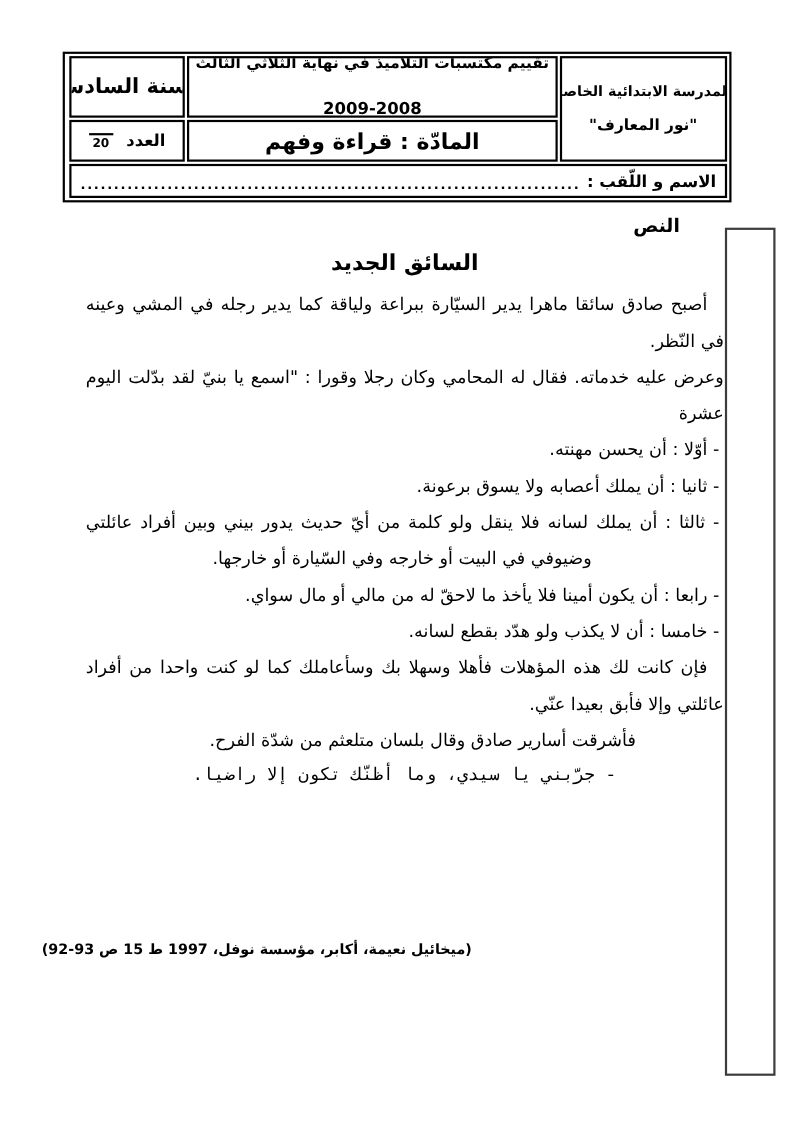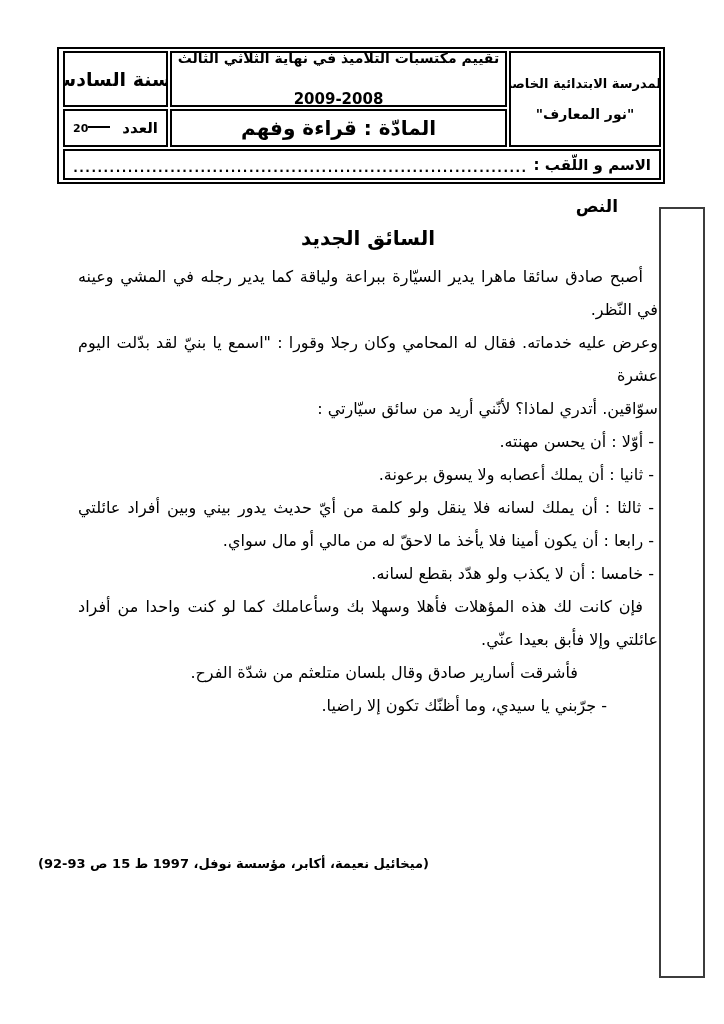--- a/index.html
+++ b/index.html
@@ -28,21 +28,21 @@
   }
   .cell-school { grid-row:1/3; gap:15px; }
   .school-l1 { font-size:13px; white-space:nowrap; }
   .school-l2 { font-size:14px; white-space:nowrap; }
   .cell-eval { line-height:21px;gap:20px; }
   .eval-l1 { font-size:14px; white-space:nowrap; }
   .eval-l2 { font-size:15px; }
   .cell-subject { font-size:20px; white-space:nowrap; }
   .cell-year { font-size:19px; white-space:nowrap; }
   .cell-score { flex-direction:row; gap:12px; font-size:15px; }
-  .score-frac { display:flex; flex-direction:row; align-items:center; }
+  .score-frac { display:flex; flex-direction:column; align-items:center; }
   .frac-bar { width:22px; height:0; border-top:2px solid #000; margin-bottom:2px; }
   .frac-num { font-size:11px; line-height:11px; font-weight:bold; }
   .cell-name {
     grid-column:1/4; flex-direction:row; justify-content:flex-start;
     padding:0 8px; gap:6px; font-size:15px;
   }
   .name-dots {
     flex:1; overflow:hidden; white-space:nowrap;
     font-size:12px; letter-spacing:1.5px; padding-top:7px; font-weight:bold;
   }
@@ -56,21 +56,21 @@
   .doc-title {
     text-align:center; font-weight:bold; font-size:20px; line-height:31px;
     margin-top:3px; margin-bottom:6px;
   }
   .line { text-align:right; }
   .just { text-align:justify; text-align-last:justify; }
   .ind-a  { padding-right:15px; }   
   .ind-li { padding-right:4px;text-align:right; }    
   .ind-b  { padding-right:120px; }  
   .ind-c  { padding-right:80px; }   
-  .ind-d  { padding-right:51px; }   
+  .ind-d  { padding-right:98px;font-family:Liberation Mono, monospace; }   
 
   .citation {
     position:absolute; left:38px; top:856px; width:402px;
     direction:rtl; text-align:left; font-weight:bold; font-size:13px;
   }
 
   .side-box {
     position:absolute; left:659px; top:207px; width:42px; height:767px;
     border:2px solid #3c3c3c; background:#fff; box-sizing:content-box;
   }
@@ -115,24 +115,24 @@
 
   </div>
 
   <div class="body-text">
     <div class="nass">النص</div>
     <div class="doc-title">السائق الجديد</div>
 
     <div class="line just ind-a">أصبح صادق سائقا ماهرا يدير السيّارة ببراعة ولياقة كما يدير رجله في المشي وعينه</div>
     <div class="line">في النّظر.</div>
     <div class="line just">وعرض عليه خدماته. فقال له المحامي وكان رجلا وقورا : "اسمع يا بنيّ لقد بدّلت اليوم عشرة</div>
-    <div class="line">سوّاقين. أتدري لماذا؟ لأنّني أريد من سائق سيّارتي :</div>
     <div class="line ind-li">- أوّلا : أن يحسن مهنته.</div>
     <div class="line ind-li">- ثانيا : أن يملك أعصابه ولا يسوق برعونة.</div>
     <div class="line just ind-li">- ثالثا : أن يملك لسانه فلا ينقل ولو كلمة من أيّ حديث يدور بيني وبين أفراد عائلتي</div>
+    <div class="line ind-b">وضيوفي في البيت أو خارجه وفي السّيارة أو خارجها.</div>
     <div class="line ind-li">- رابعا : أن يكون أمينا فلا يأخذ ما لاحقّ له من مالي أو مال سواي.</div>
     <div class="line ind-li">- خامسا : أن لا يكذب ولو هدّد بقطع لسانه.</div>
     <div class="line just ind-a">فإن كانت لك هذه المؤهلات فأهلا وسهلا بك وسأعاملك كما لو كنت واحدا من أفراد</div>
     <div class="line">عائلتي وإلا فأبق بعيدا عنّي.</div>
     <div class="line ind-c">فأشرقت أسارير صادق وقال بلسان متلعثم من شدّة الفرح.</div>
     <div class="line ind-d">- جرّبني يا سيدي، وما أظنّك تكون إلا راضيا.</div>
   </div>
 
   <div class="citation">(ميخائيل نعيمة، أكابر، مؤسسة نوفل، 1997 ط 15 ص 93-92)</div>
 

